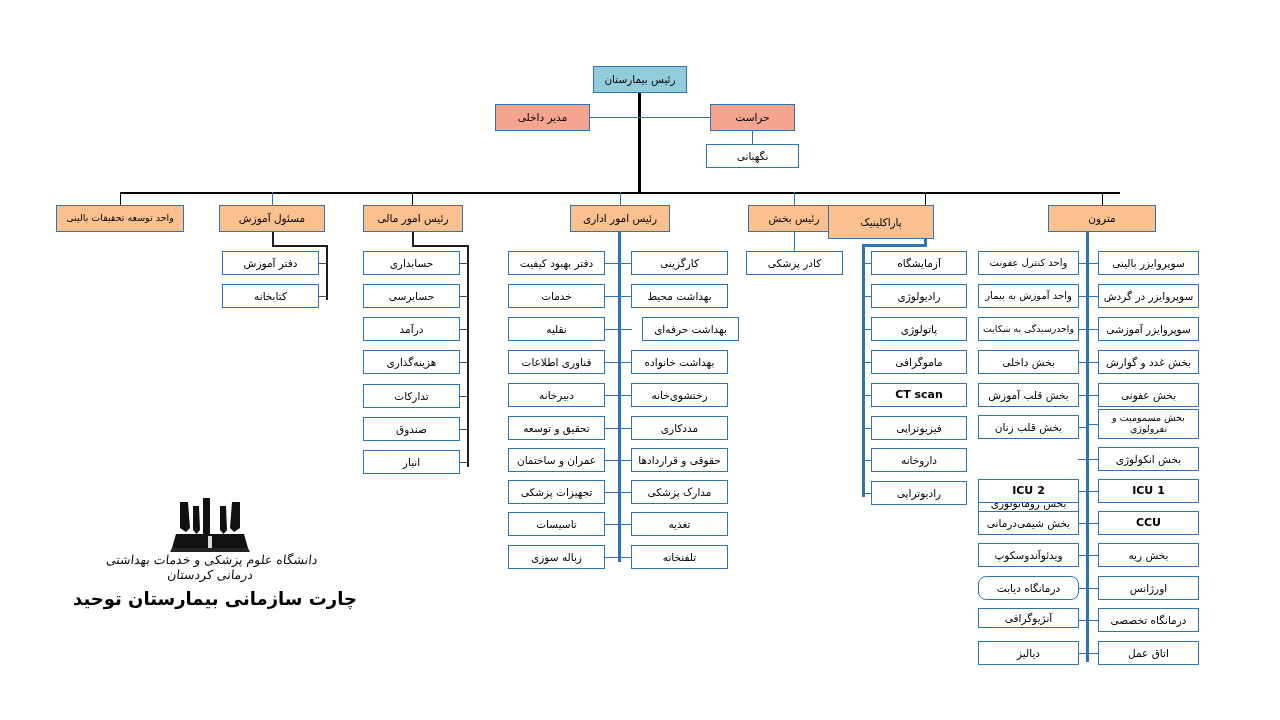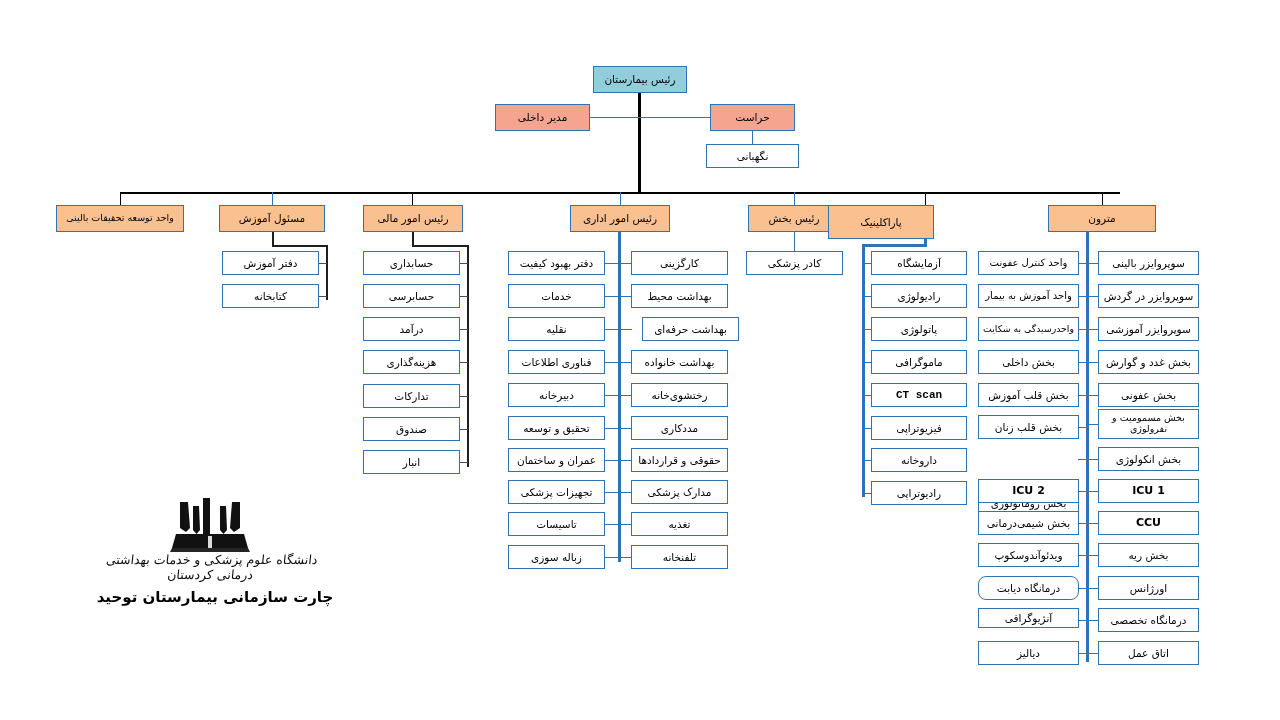--- a/index.html
+++ b/index.html
@@ -48,21 +48,21 @@
   .uni-script{
     position:absolute;left:96px;top:552px;width:230px;
     text-align:center;font-size:12.5px;color:#0d0d0d;
     font-family:"DejaVu Sans","Liberation Sans",sans-serif;
     direction:rtl;letter-spacing:-0.3px;
     transform:skewX(-6deg);
   }
   #chart-title{
     position:absolute;left:60px;top:588px;width:310px;
     text-align:center;direction:rtl;
-    font-size:15px;font-weight:bold;color:#000;
+    font-size:18px;font-weight:bold;color:#000;
     font-family:"DejaVu Sans","Liberation Sans",sans-serif;
   }
 </style>
 </head>
 <body>
 
 <div id="chart-root">
 
   <div class="node n-top" style="left:593px;top:66px;width:94px;height:27px;">رئیس بیمارستان</div>
 
@@ -188,21 +188,21 @@
   <div class="line stub-blue" style="left:862px;top:362px;width:10px;"></div>
   <div class="line stub-blue" style="left:862px;top:395px;width:10px;"></div>
   <div class="line stub-blue" style="left:862px;top:428px;width:10px;"></div>
   <div class="line stub-blue" style="left:862px;top:460px;width:10px;"></div>
   <div class="line stub-blue" style="left:862px;top:493px;width:10px;"></div>
 
   <div class="node" style="left:871px;top:251px;width:96px;height:24px;">آزمایشگاه</div>
   <div class="node" style="left:871px;top:284px;width:96px;height:24px;">رادیولوژی</div>
   <div class="node" style="left:871px;top:317px;width:96px;height:24px;">پاتولوژی</div>
   <div class="node" style="left:871px;top:350px;width:96px;height:24px;">ماموگرافی</div>
-  <div class="node latin" style="left:871px;top:383px;width:96px;height:24px;font-family:Liberation Mono, monospace;">CT scan</div>
+  <div class="node latin" style="left:871px;top:383px;width:96px;height:24px;">CT scan</div>
   <div class="node" style="left:871px;top:416px;width:96px;height:24px;">فیزیوتراپی</div>
   <div class="node" style="left:871px;top:448px;width:96px;height:24px;">داروخانه</div>
   <div class="node" style="left:871px;top:481px;width:96px;height:24px;text-align:center;">رادیوتراپی</div>
 
   <div class="line spine-blue" style="left:1086px;top:232px;height:430px;"></div>
 
   <div class="node" style="left:978px;top:251px;width:101px;height:24px;font-size:10px;">واحد کنترل عفونت</div>
   <div class="node" style="left:978px;top:284px;width:101px;height:24px;font-size:10px;">واحد آموزش به بیمار</div>
   <div class="node" style="left:978px;top:317px;width:101px;height:24px;font-size:9.3px;">واحدرسیدگی به شکایت</div>
   <div class="node" style="left:978px;top:350px;width:101px;height:24px;">بخش داخلی</div>

